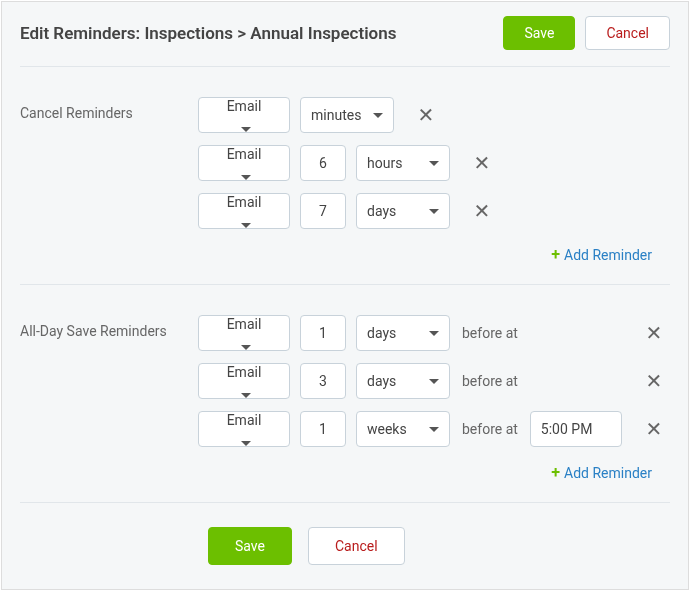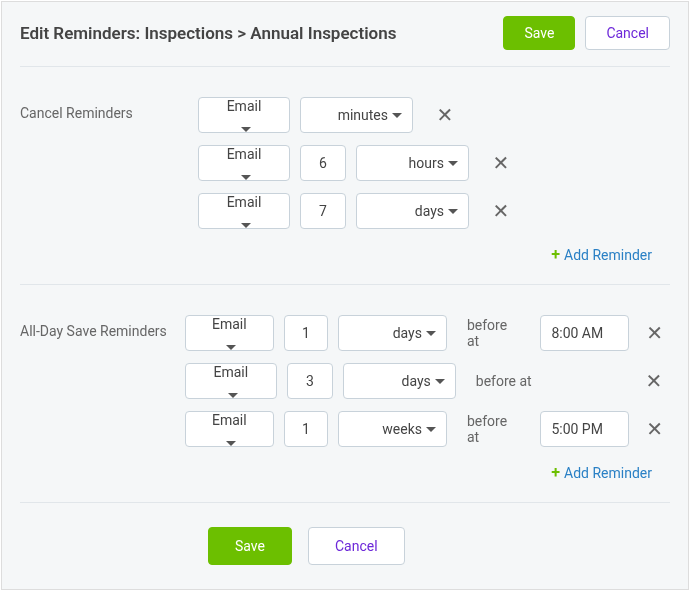--- a/index.html
+++ b/index.html
@@ -37,21 +37,21 @@
       font-family: inherit;
     }
     .btn-primary {
       background: #6cbf00;
       color: #fff;
       border: 1px solid #6cbf00;
       font-weight: 400;
     }
     .btn-secondary {
       background: #fff;
-      color: #6d28d9;
+      color: #b91c1c;
       border: 1px solid #c8d2da;
     }
     .header .btn + .btn { margin-left: 10px; }
     .divider {
       border: none;
       border-top: 1px solid #e1e6ea;
       margin: 0 18px;
     }
     .section {
       display: flex;
@@ -78,21 +78,21 @@
       border-radius: 4px;
       height: 36px;
       display: flex;
       align-items: center;
       padding: 0 10px;
       font-size: 14px;
       color: #444;
       position: relative;
     }
     .select-box.method-select { width: 92px; flex-direction: column; }
-    .select-box.unit-select { width: 113px; text-align: right; }
+    .select-box.unit-select { width: 94px; }
     .input-box.qty-input {
       width: 46px;
       justify-content: center;
       padding: 0;
     }
     .input-box.qty-input input {
       border: none;
       width: 100%;
       text-align: center;
       font-size: 14px;
@@ -111,21 +111,21 @@
       width: 0;
       height: 0;
       border-left: 5px solid transparent;
       border-right: 5px solid transparent;
       border-top: 5px solid #555;
       margin-left: 4px;
     }
     .before-at {
       color: #666;
       font-size: 14px;
-      margin: 0 10px;
+      margin: 0 2px;
     }
     .remove-btn {
       width: 32px;
       height: 36px;
       display: flex;
       align-items: center;
       justify-content: center;
       cursor: pointer;
       margin-left: 6px;
     }
@@ -250,23 +250,20 @@
           <span class="caret"></span>
         </div>
         <div class="input-box qty-input">
           <input type="text" value="1" style="">
         </div>
         <div class="select-box unit-select">
           <span class="sel-label">days</span>
           <span class="caret"></span>
         </div>
         <span class="before-at">before at</span>
-        <div class="time-box">
-          <span>8:00 AM</span>
-        </div>
         <div class="remove-btn">
           <span class="remove-x">✕</span>
         </div>
       </div>
 
       <div class="reminder-row">
         <div class="select-box method-select">
           <span class="sel-label">Email</span>
           <span class="caret"></span>
         </div>

